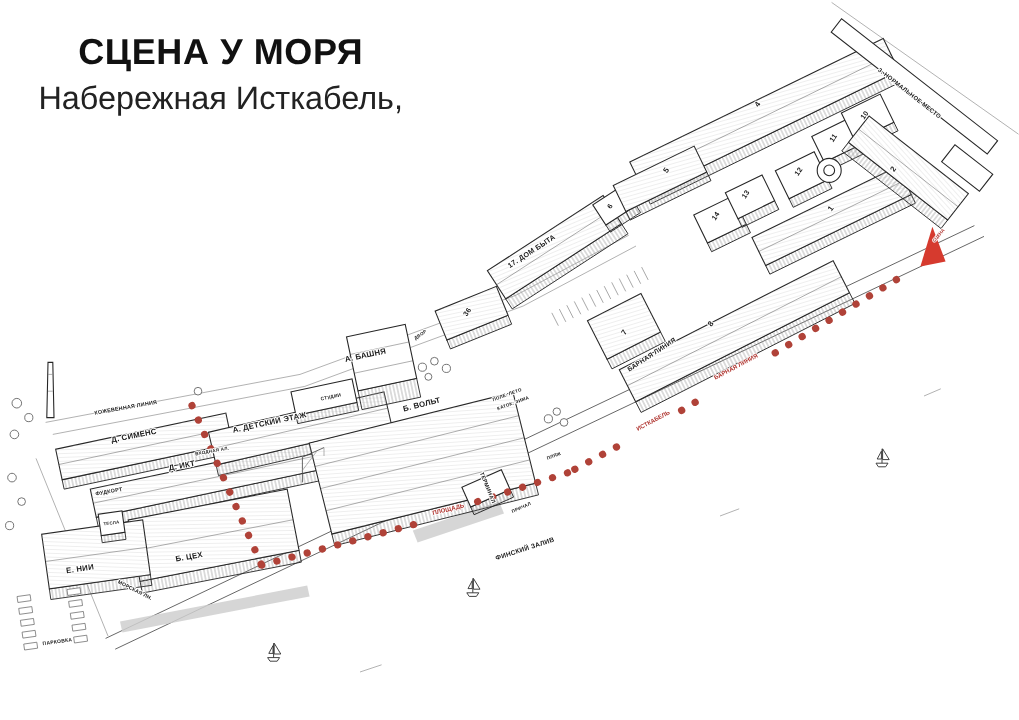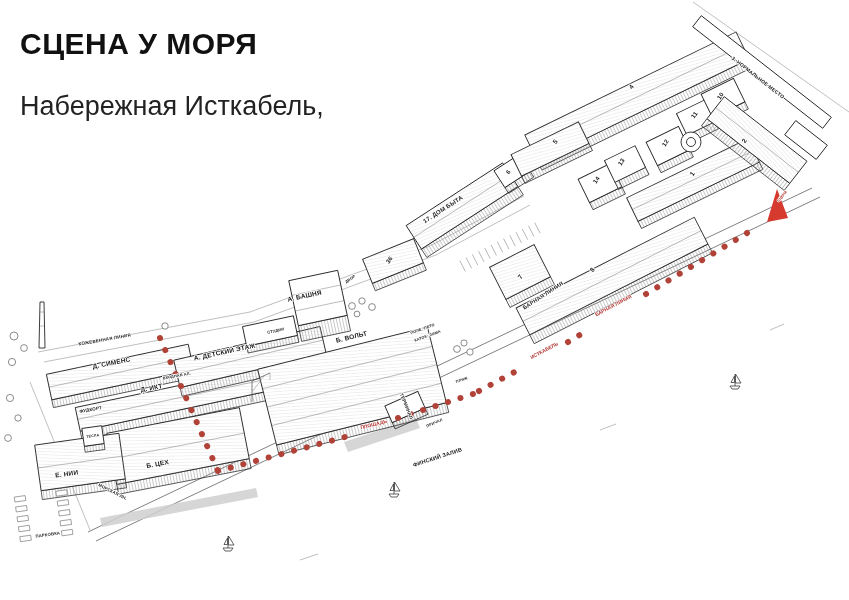--- a/index.html
+++ b/index.html
@@ -1,20 +1,20 @@
 <!DOCTYPE html>
 <html><head>
 <meta charset="utf-8">
 <style>
   html,body{margin:0;padding:0;background:#fff;}
   #stage{position:relative;width:849px;height:600px;background:#ffffff;overflow:hidden;
          font-family:"Liberation Sans",sans-serif;}
-  #titleblock{position:absolute;left:20px;top:24px;z-index:5;color:#1a1a1a;}
+  #titleblock{position:absolute;left:32px;top:24px;z-index:5;color:#1a1a1a;text-align:center;}
   #titleblock .h1{font-size:30px;font-weight:800;letter-spacing:.5px;line-height:40px;color:#111;}
-  #titleblock .sub{font-size:27px;font-weight:400;line-height:37px;color:#222;margin-top:24px;}
+  #titleblock .sub{font-size:27px;font-weight:400;line-height:37px;color:#222;}
   svg{position:absolute;left:0;top:0;}
   .roof{fill:#ffffff;stroke:#262626;stroke-width:.9;}
   .rhatch{fill:url(#rh);stroke:none;opacity:.8;}
   .face{fill:url(#fh);stroke:#262626;stroke-width:.7;}
   .ridge{stroke:#2a2a2a;stroke-width:.45;opacity:.65;}
   .mlbl{fill:#1c1c1c;font-weight:bold;text-anchor:middle;
         paint-order:stroke;stroke:#ffffff;stroke-width:1.6px;stroke-linejoin:round;
         font-family:"Liberation Sans",sans-serif;letter-spacing:.2px;}
   .rlbl{font-weight:bold;text-anchor:middle;paint-order:stroke;stroke:#ffffff;
         stroke-width:1.2px;stroke-linejoin:round;font-family:"Liberation Sans",sans-serif;}

